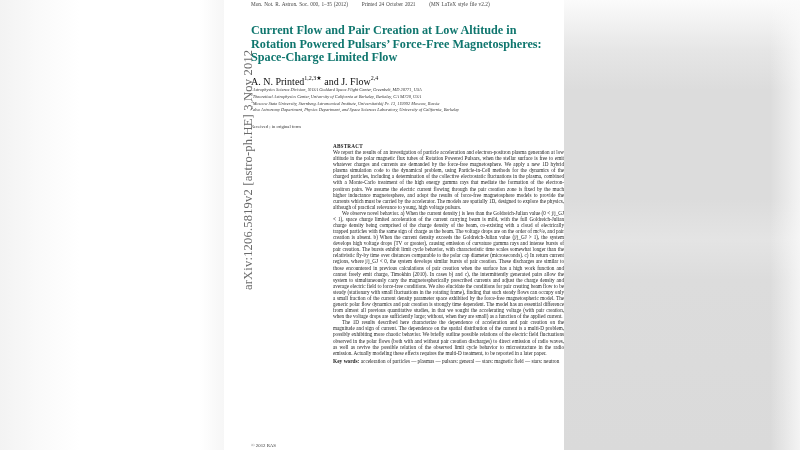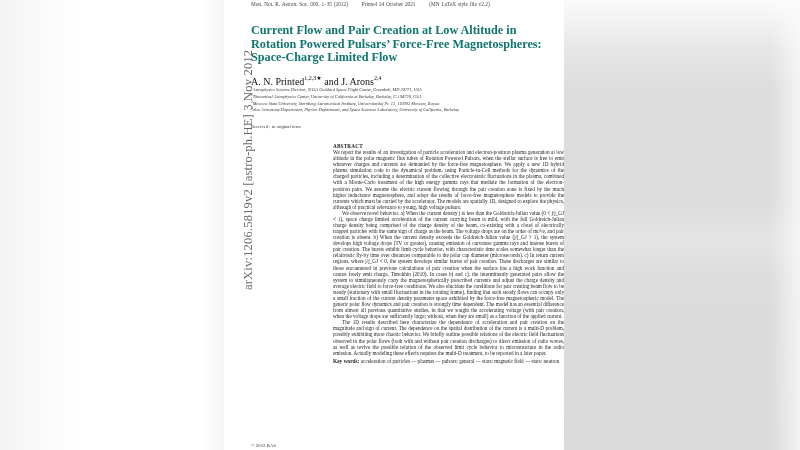--- a/index.html
+++ b/index.html
@@ -73,21 +73,21 @@
 <div class="page">
 
   <div class="running-head">
     <span>Mon. Not. R. Astron. Soc. 000, 1–35 (2012)</span>
     <span>Printed 24 October 2021</span>
     <span>(MN LaTeX style file v2.2)</span>
   </div>
 
   <div class="title">Current Flow and Pair Creation at Low Altitude in Rotation Powered Pulsars’ Force-Free Magnetospheres: Space-Charge Limited Flow</div>
 
-  <div class="authors"><span>A. N. Printed</span><sup>1,2,3★</sup><span> and </span><span>J. Arons</span><sup>2,4</sup></div>
+  <div class="authors"><span>A. N. Printed</span><sup>1,2,3★</sup><span> and </span><span>J. Flow</span><sup>2,4</sup></div>
 
   <div class="affil">
     <div><sup>1</sup><span>Astrophysics Science Division, NASA Goddard Space Flight Center, Greenbelt, MD 20771, USA</span></div>
     <div><sup>2</sup><span>Theoretical Astrophysics Center, University of California at Berkeley, Berkeley, CA 94720, USA</span></div>
     <div><sup>3</sup><span>Moscow State University, Sternberg Astronomical Institute, Universitetskij Pr. 13, 119992 Moscow, Russia</span></div>
     <div><sup>4</sup><span>also Astronomy Department, Physics Department, and Space Sciences Laboratory, University of California, Berkeley</span></div>
   </div>
 
   <div class="received">Received ; in original form</div>
 

